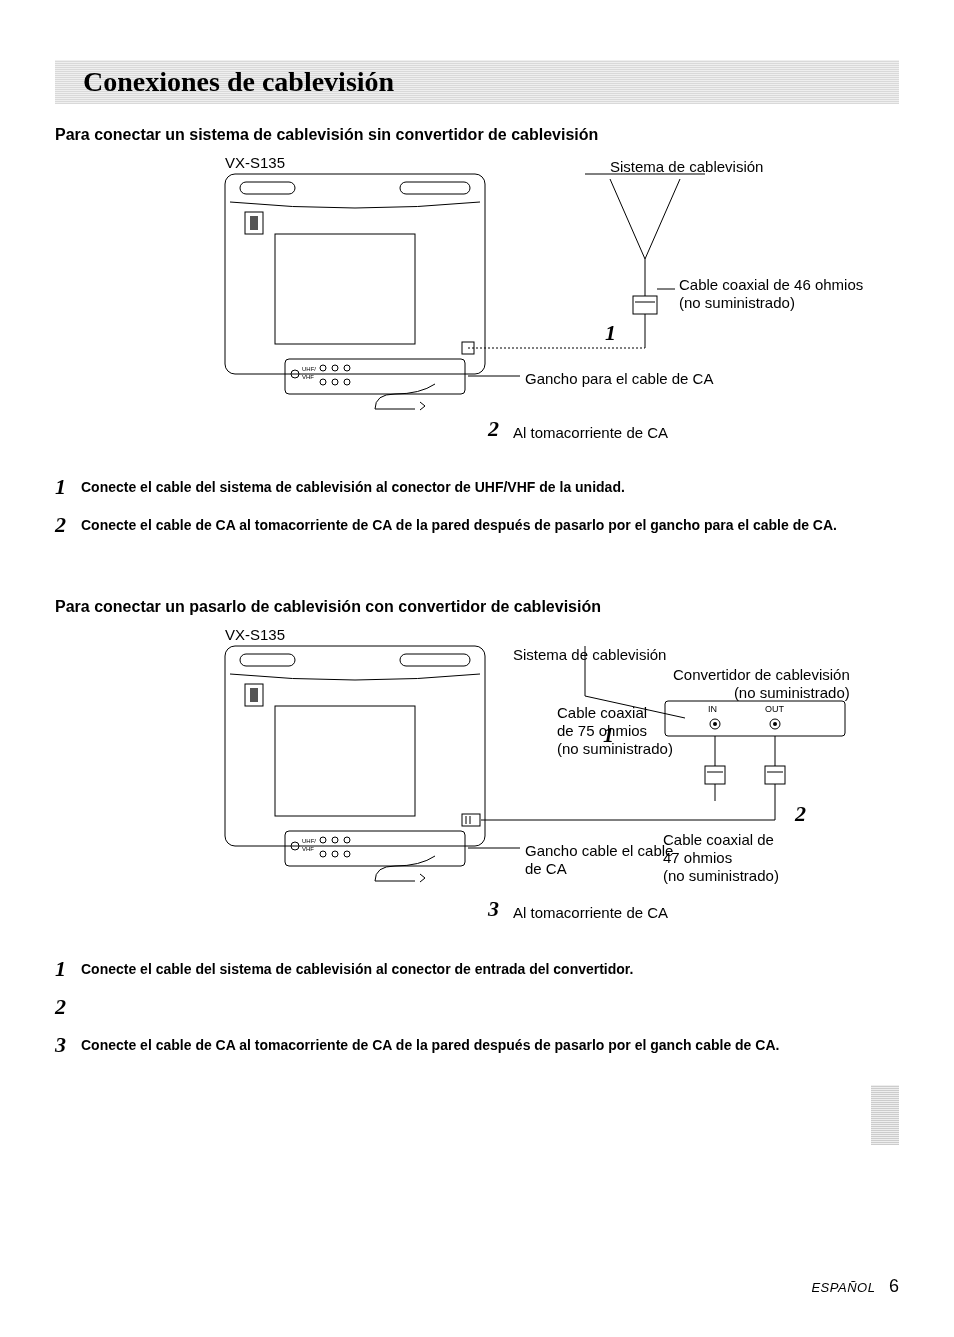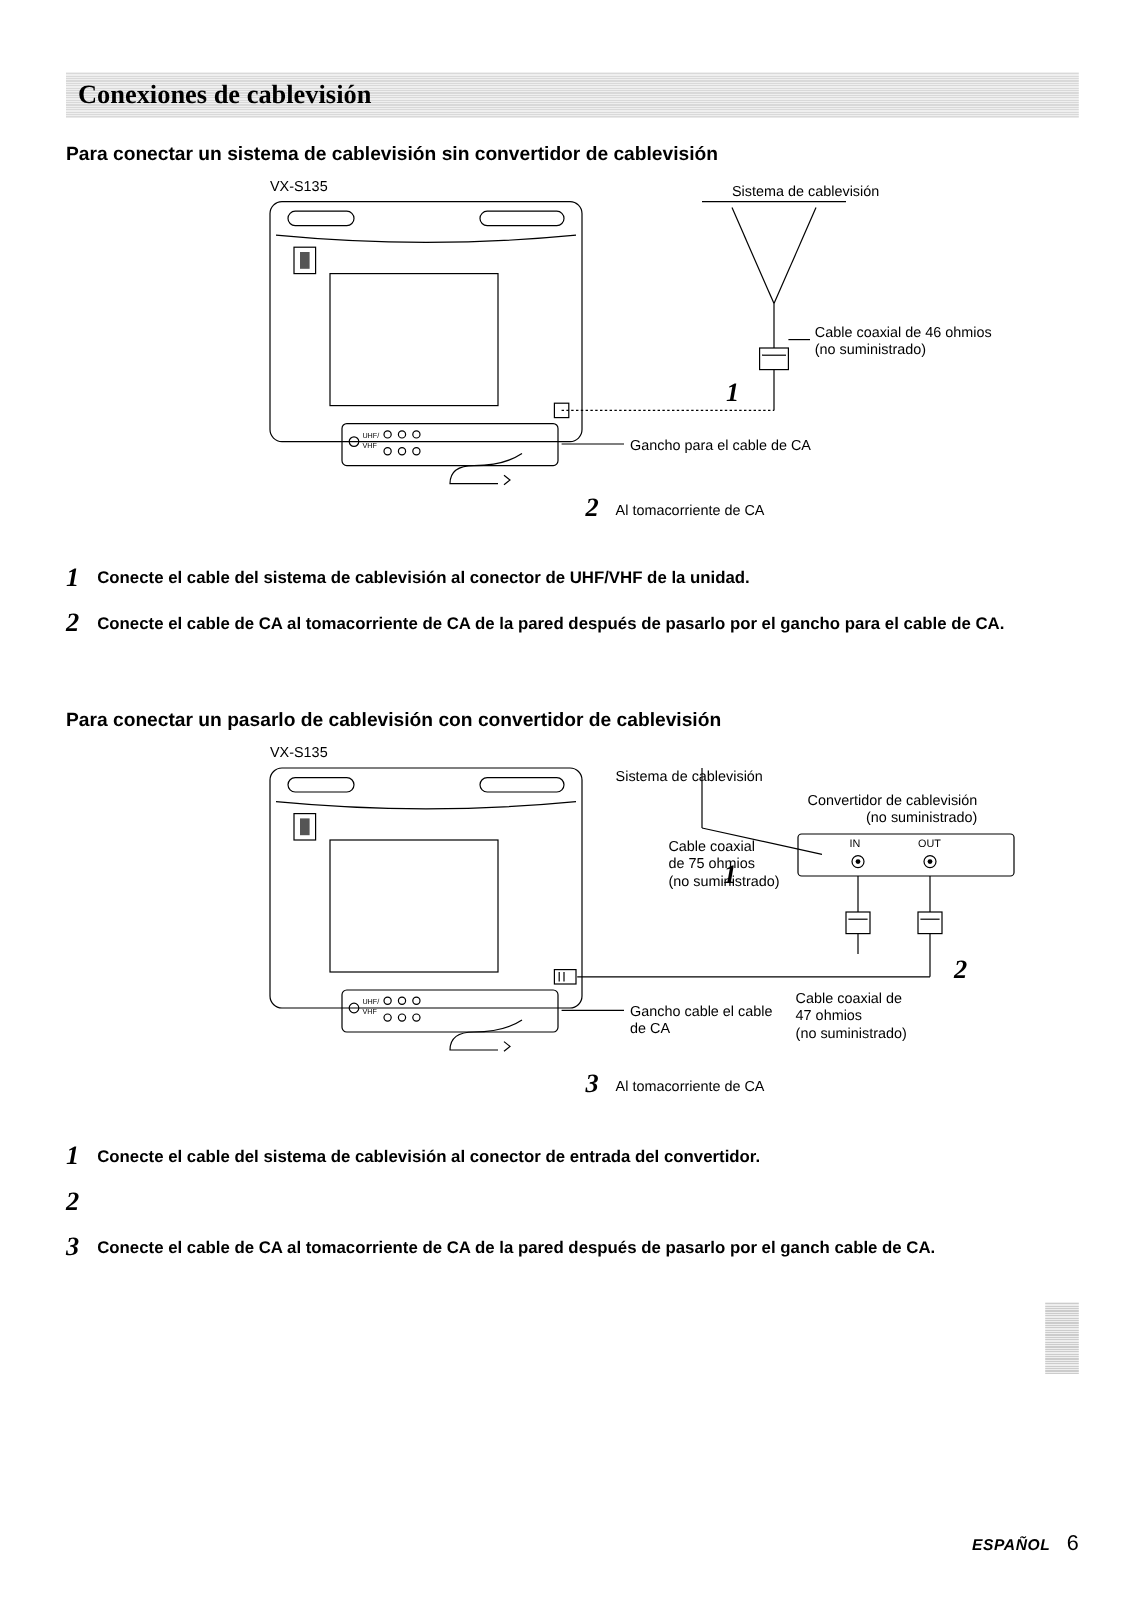--- a/index.html
+++ b/index.html
@@ -12,49 +12,50 @@
     position: relative;
     padding: 60px 55px 40px 55px;
   }
   .banner {
     background: repeating-linear-gradient(0deg, #d9d9d9 0 1px, #efefef 1px 2px);
     padding: 6px 10px;
     margin-bottom: 22px;
   }
   .banner-title {
     font-family: Georgia, 'Times New Roman', serif;
-    font-size: 22px;
+    font-size: 28px;
     font-weight: bold;
+    margin-left: 18px;
   }
   .section-heading {
     font-size: 16px;
     font-weight: bold;
     margin-bottom: 10px;
   }
   .diagram-area {
     position: relative;
     height: 300px;
     margin-left: 160px;
     margin-bottom: 20px;
   }
   .diagram-area-2 {
     position: relative;
     height: 310px;
     margin-left: 160px;
     margin-bottom: 20px;
   }
   .msvg { position: absolute; top: 0; left: 0; }
-  .dlabel { position: absolute; font-size: 12px; line-height: 1.2; }
+  .dlabel { position: absolute; font-size: 15px; line-height: 1.2; }
   .bignum { font-family: Georgia, serif; font-style: italic; font-weight: bold; font-size: 22px; }
   .steps { margin-top: 12px; margin-bottom: 60px; }
   .step { display: flex; align-items: flex-start; margin: 12px 0; }
   .step .num { font-family: Georgia, serif; font-style: italic; font-weight: bold; font-size: 22px; width: 26px; flex-shrink: 0; }
   .step .txt { font-size: 14px; font-weight: bold; line-height: 1.35; padding-top: 4px; }
   .footer { position: absolute; right: 55px; bottom: 40px; font-size: 13px; }
-  .footer .lang { font-weight: bold; font-style: italic; letter-spacing: 0.5px; margin-right: 10px; }
+  .footer .lang { font-weight: normal; font-style: italic; letter-spacing: 0.5px; margin-right: 10px; }
   .footer .pg { font-size: 18px; }
   .sidebox { position: absolute; right: 55px; background: repeating-linear-gradient(0deg,#ccc 0 1px,#eee 1px 2px); width: 28px; height: 60px; }
 </style>
 </head>
 <body>
 
 <div class="banner">
   <span class="banner-title">Conexiones de cablevisión</span>
 </div>
 

